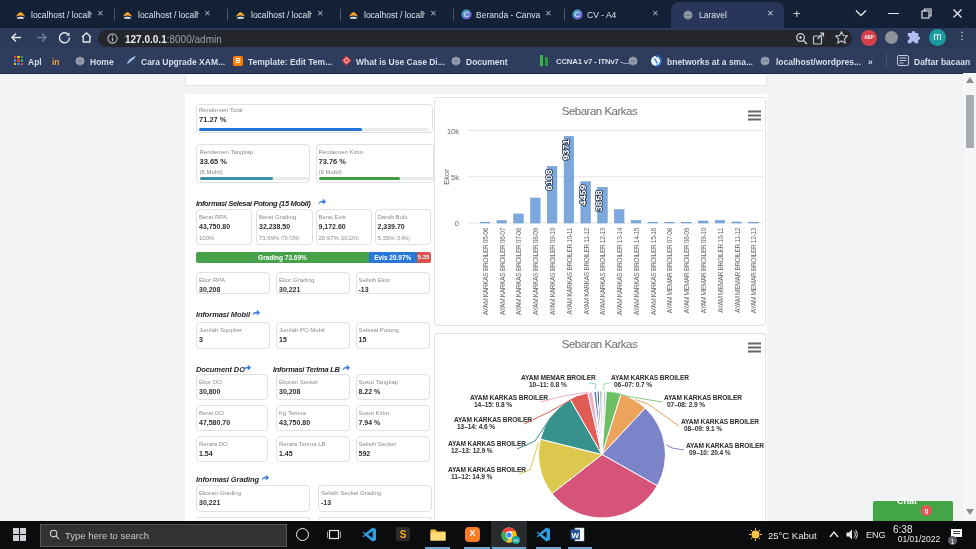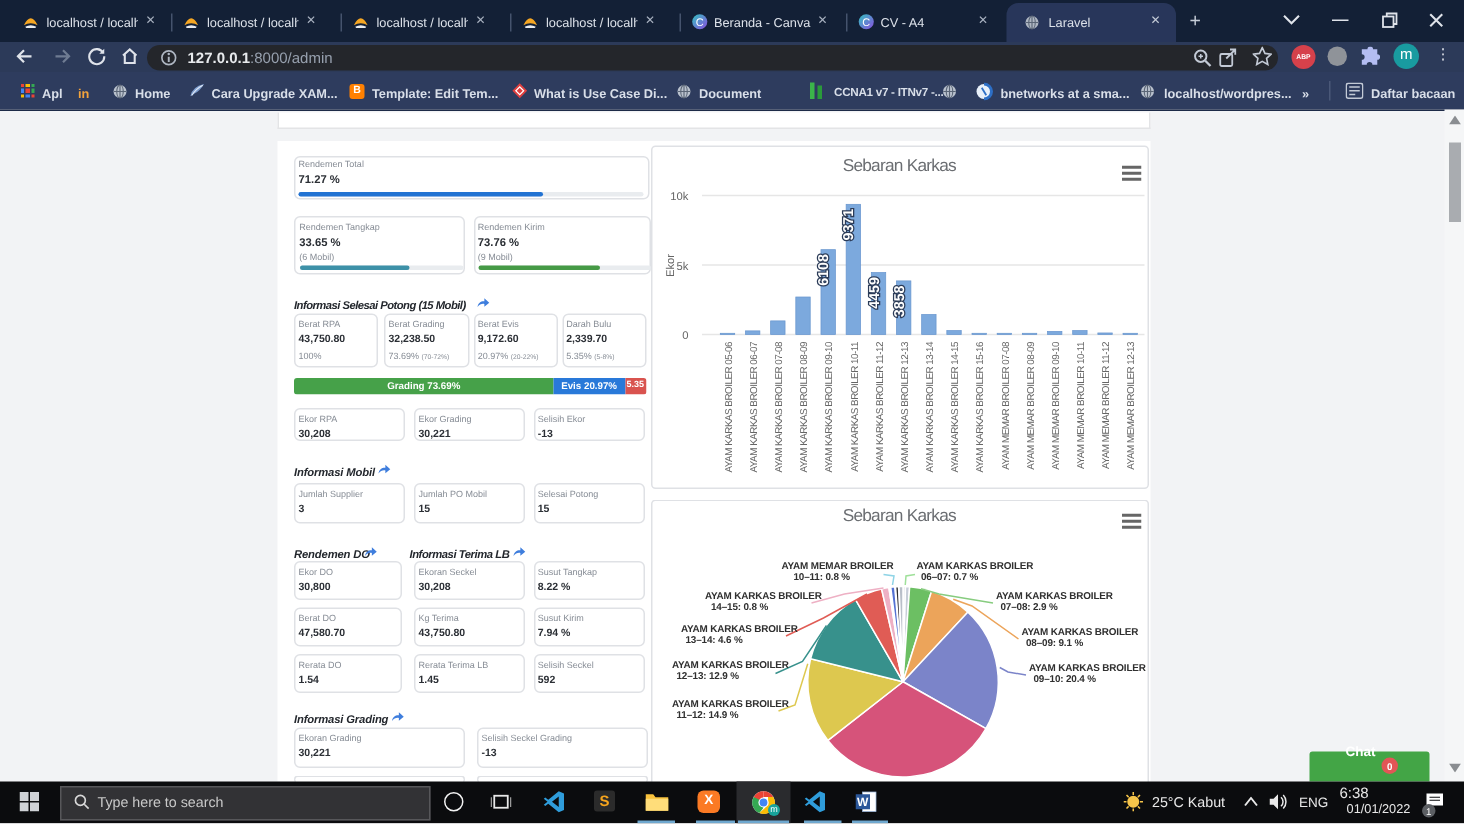--- a/index.html
+++ b/index.html
@@ -258,21 +258,21 @@
     </svg>
 <div style="position:absolute;background:#fff;border:1px solid #dfe1e5;border-radius:4px;left:196px;top:321.5px;width:74px;height:27px"></div>
     <div class="lbl" style="left:199px;top:326.5px">Jumlah Supplier</div>
     <div class="val" style="left:199px;top:335.5px">3</div>
 <div style="position:absolute;background:#fff;border:1px solid #dfe1e5;border-radius:4px;left:276px;top:321.5px;width:74px;height:27px"></div>
     <div class="lbl" style="left:279px;top:326.5px">Jumlah PO Mobil</div>
     <div class="val" style="left:279px;top:335.5px">15</div>
 <div style="position:absolute;background:#fff;border:1px solid #dfe1e5;border-radius:4px;left:355.5px;top:321.5px;width:74px;height:27px"></div>
     <div class="lbl" style="left:358.5px;top:326.5px">Selesai Potong</div>
     <div class="val" style="left:358.5px;top:335.5px">15</div>
-<div class="head" style="left:196px;top:364.5px">Rendemen DO</div>
+<div class="head" style="left:196px;top:364.5px">Document DO</div>
 <svg style="position:absolute;left:243px;top:364.0px" width="8.5" height="7.5" viewBox="0 0 13 10">
       <path d="M0.5,9.5 C1,5 4.5,3.2 7.5,3.6 L7.5,0.5 L12.5,5 L7.5,9.3 L7.5,6.3 C5,5.9 2.5,6.6 0.5,9.5 Z" fill="#3f7edd"></path>
     </svg>
 <div class="head" style="left:273px;top:364.5px;letter-spacing:-0.3px">Informasi Terima LB</div>
 <svg style="position:absolute;left:342px;top:364.0px" width="8.5" height="7.5" viewBox="0 0 13 10">
       <path d="M0.5,9.5 C1,5 4.5,3.2 7.5,3.6 L7.5,0.5 L12.5,5 L7.5,9.3 L7.5,6.3 C5,5.9 2.5,6.6 0.5,9.5 Z" fill="#3f7edd"></path>
     </svg>
 <div style="position:absolute;background:#fff;border:1px solid #dfe1e5;border-radius:4px;left:196px;top:374px;width:72px;height:26px"></div>
     <div class="lbl" style="left:199px;top:379px">Ekor DO</div>
     <div class="val" style="left:199px;top:388px">30,800</div>

